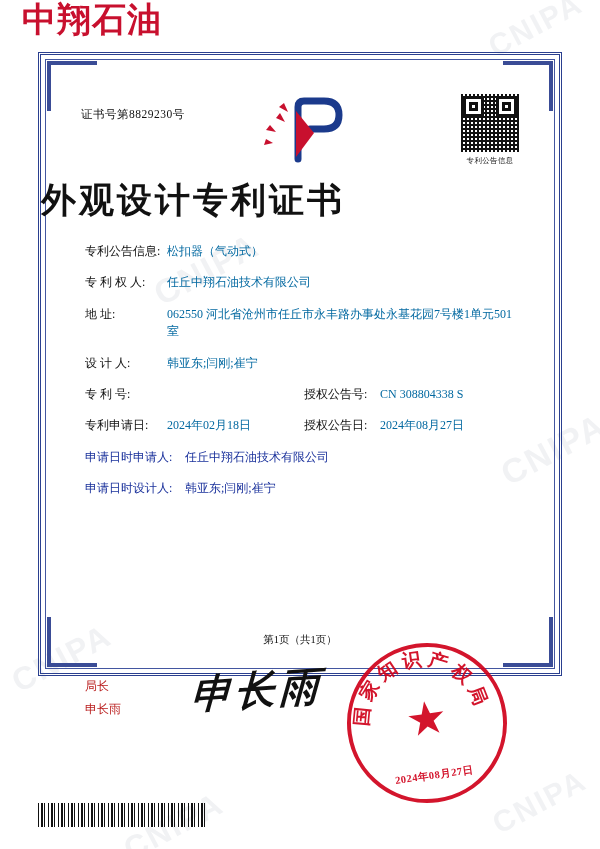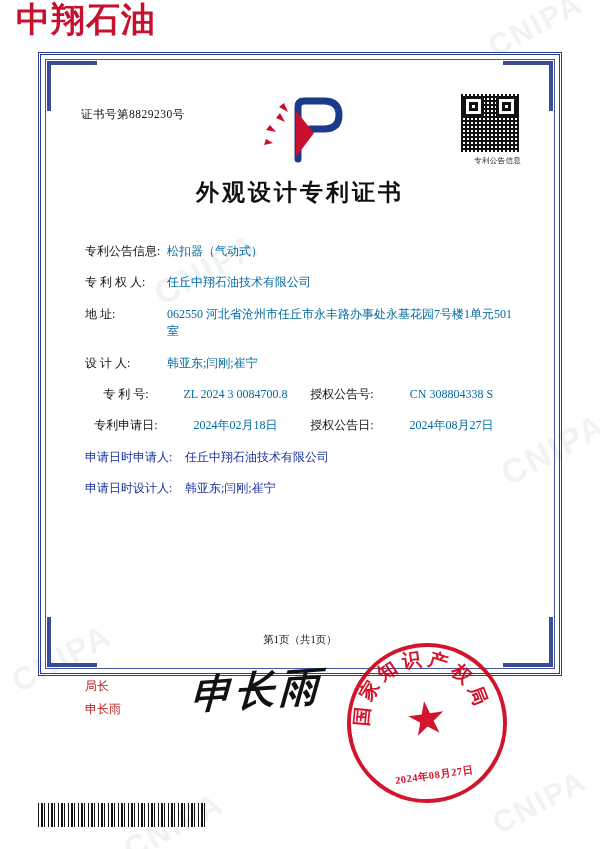--- a/index.html
+++ b/index.html
@@ -32,21 +32,21 @@
   .wm2 { top: 250px; left: 150px; font-size: 34px; }
   .wm3 { top: 430px; right: -10px; font-size: 34px; }
   .wm4 { top: 640px; left: 8px;  font-size: 32px; }
   .wm5 { bottom: 4px; left: 120px; font-size: 32px; }
   .wm6 { bottom: 30px; right: 10px; font-size: 30px; }
 
   
   .logo {
     position: absolute;
     top: 2px;
-    left: 16px;
+    left: 22px;
     z-index: 5;
     display: flex;
     align-items: flex-start;
   }
   .logo-text {
     font-family: "Liberation Sans", sans-serif;
     font-weight: bold;
     font-size: 34px;
     color: #c8102e;
     letter-spacing: 1px;
@@ -100,21 +100,21 @@
     left: 50%;
     transform: translateX(-50%);
     width: 120px;
     height: 72px;
   }
   .qr-box {
     position: absolute;
     top: 38px;
     right: 38px;
     width: 62px;
-    text-align: right;
+    text-align: center;
   }
   .qr {
     width: 58px;
     height: 58px;
     margin: 0 auto;
     background-color: #fff;
     background-image:
       repeating-linear-gradient(90deg, #111 0 2px, transparent 2px 4px),
       repeating-linear-gradient(0deg, #111 0 2px, transparent 2px 4px);
     background-size: 4px 4px;
@@ -136,22 +136,22 @@
     font-size: 7.5px;
     color: #222;
     margin-top: 3px;
     letter-spacing: .3px;
   }
 
   .title {
     position: absolute;
     top: 122px;
     left: 0; right: 0;
-    text-align: center;
-    font-size: 23px;
+    text-align: left;
+    font-size: 35px;
     font-weight: bold;
     color: #111;
     letter-spacing: 3px;
     font-family: "Liberation Serif", serif;
   }
 
   
   .fields {
     position: absolute;
     top: 188px;
@@ -172,21 +172,20 @@
     letter-spacing: 0px;
   }
   .val {
     flex: 1;
     color: #0369a1;
     line-height: 1.45;
   }
   .row.two .col {
     display: flex;
     flex: 1;
-    text-align: center;
   }
   .row.two .col .lbl { width: 82px; flex: 0 0 82px; }
   .row.two .col2 .lbl { width: 76px; flex: 0 0 76px; }
   .blue { color: #19309b; }
 
   
   .legal {
     position: absolute;
     top: 512px;
     left: 56px;
@@ -334,21 +333,20 @@
     </div>
 
     <div class="row">
       <div class="lbl">设  计  人:</div>
       <div class="val">韩亚东;闫刚;崔宁</div>
     </div>
 
     <div class="row two">
       <div class="col">
         <div class="lbl">专  利  号:</div>
-        <div class="val">ZL 2024 3 0084700.8</div>
       </div>
       <div class="col col2">
         <div class="lbl">授权公告号:</div>
         <div class="val">CN 308804338 S</div>
       </div>
     </div>
 
     <div class="row two">
       <div class="col">
         <div class="lbl">专利申请日:</div>

